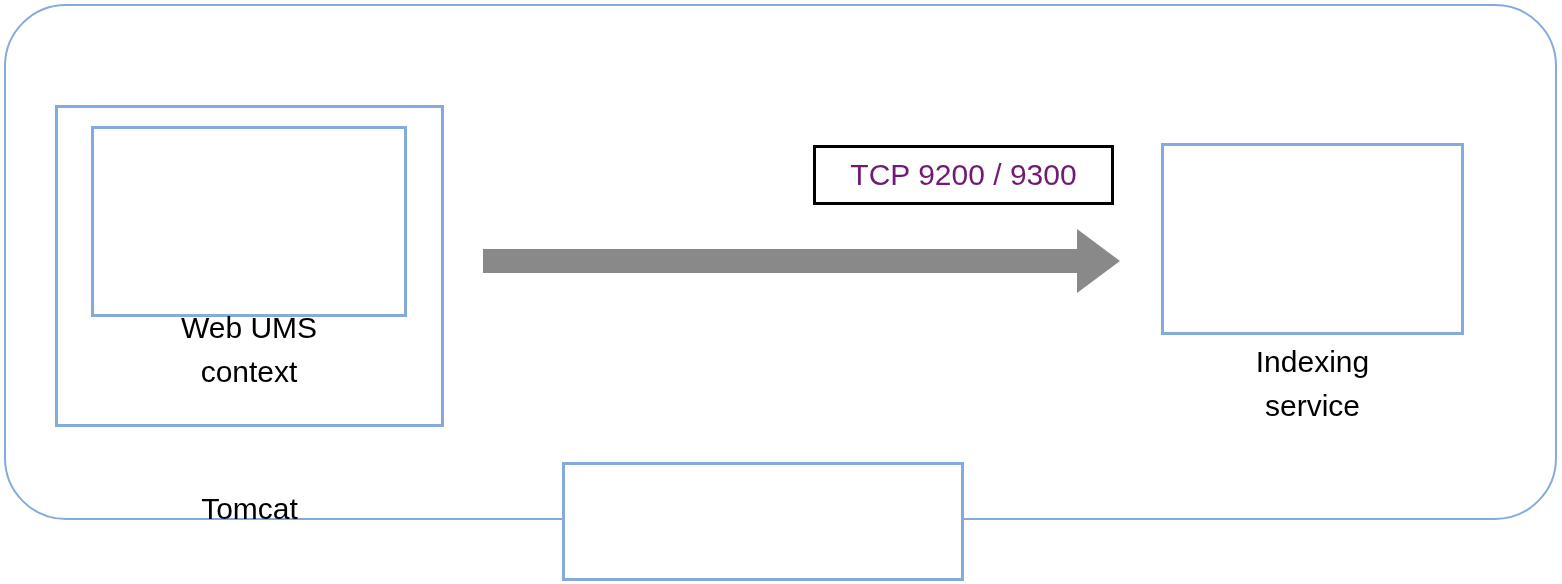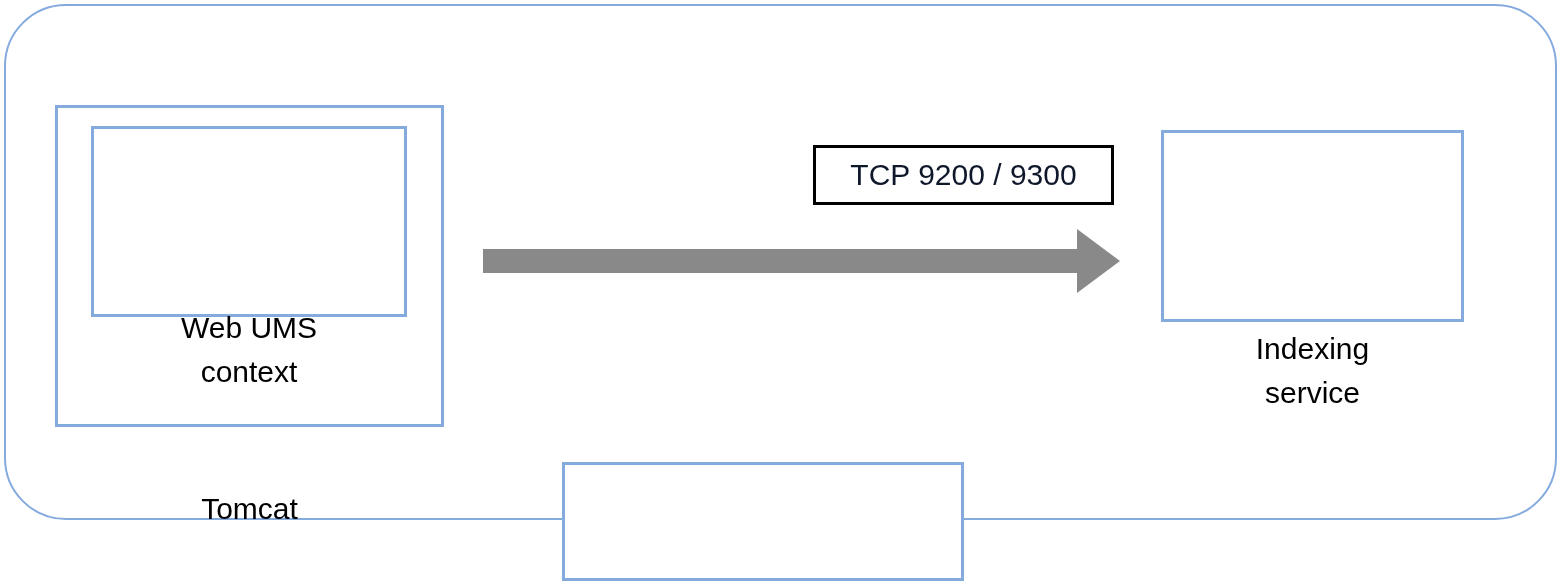--- a/index.html
+++ b/index.html
@@ -56,21 +56,21 @@
     right: 0;
     text-align: center;
     color: #000000;
     font-size: 30px;
     line-height: 44px;
     white-space: pre-line;
     letter-spacing: 0px;
   }
 
   .label-text {
-    color: #0f172a;
+    color: #701a75;
     font-size: 30px;
     line-height: 36px;
     white-space: nowrap;
   }
 
   
   #tomcat-box {
     left: 55px;
     top: 105px;
     width: 389px;
@@ -87,21 +87,21 @@
     width: 316px;
     height: 191px;
   }
   #web-ums-box-label {
     top: 177px;
   }
 
   
   #indexing-box {
     left: 1161px;
-    top: 130px;
+    top: 143px;
     width: 303px;
     height: 192px;
   }
   #indexing-box-label {
     top: 194px;
   }
 
   
   #ums-server-box {
     left: 562px;

